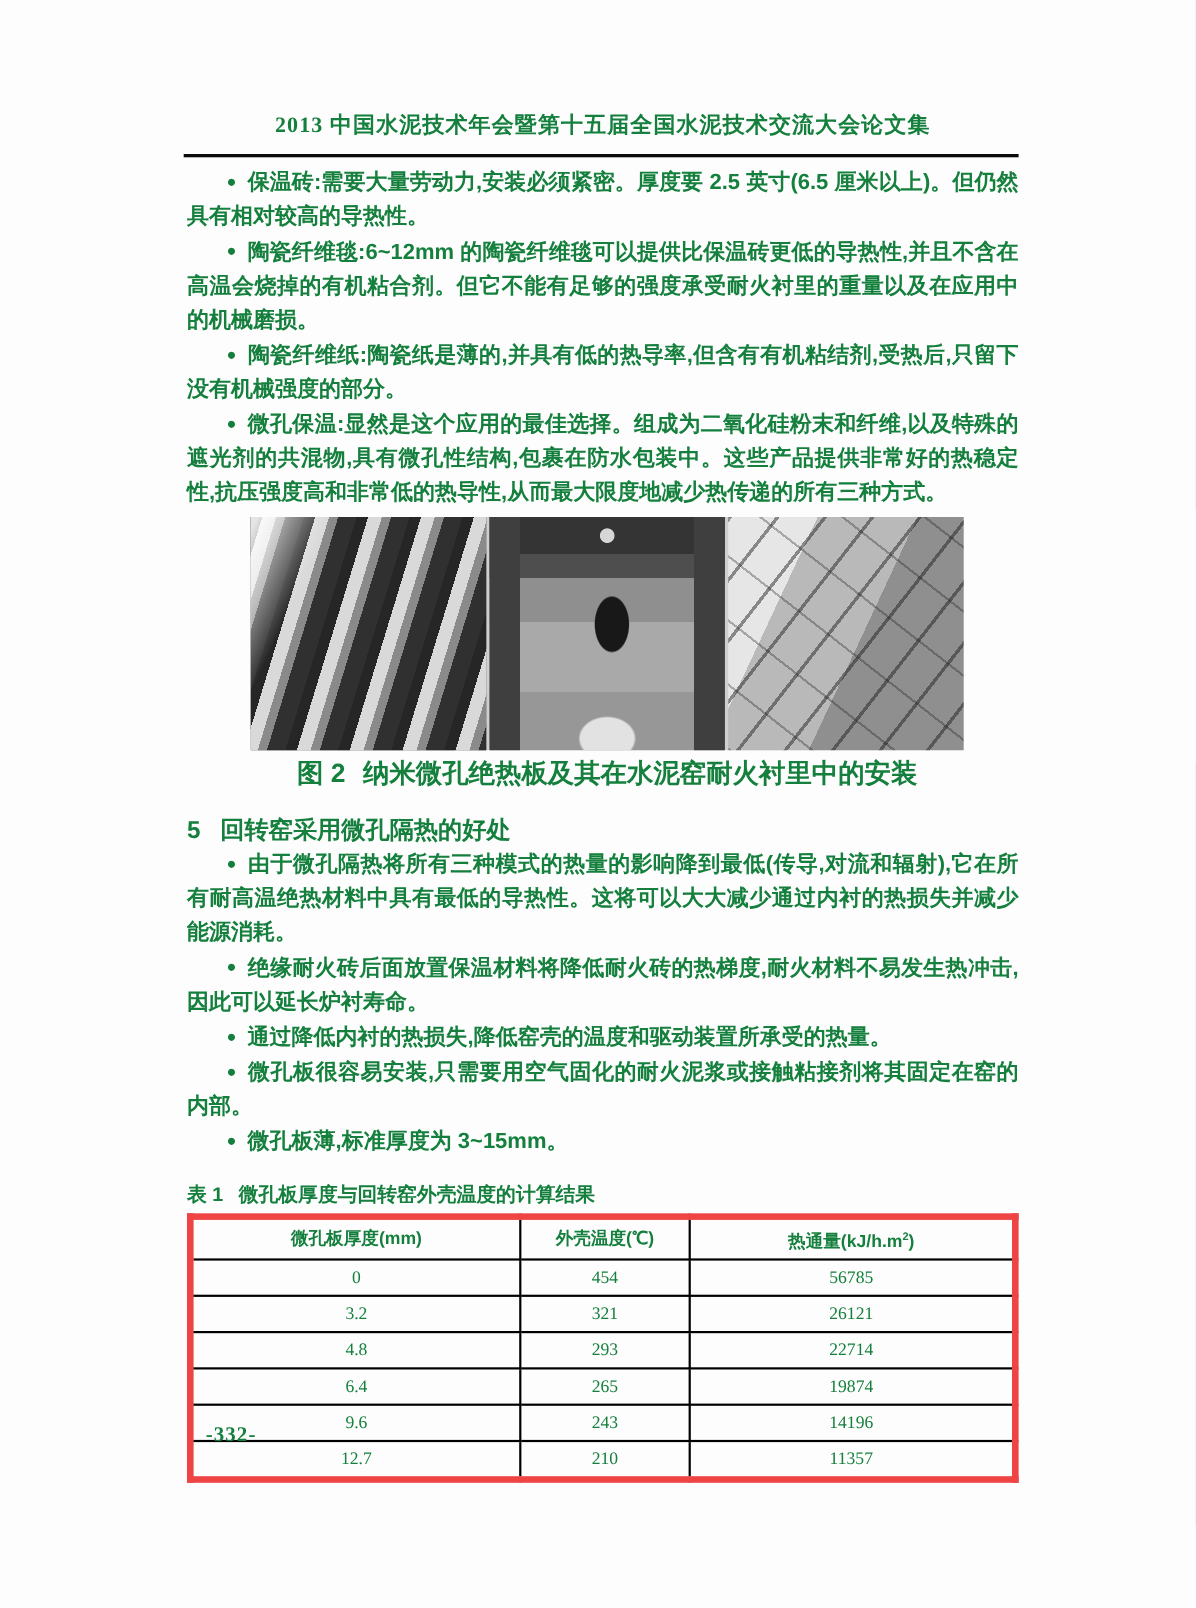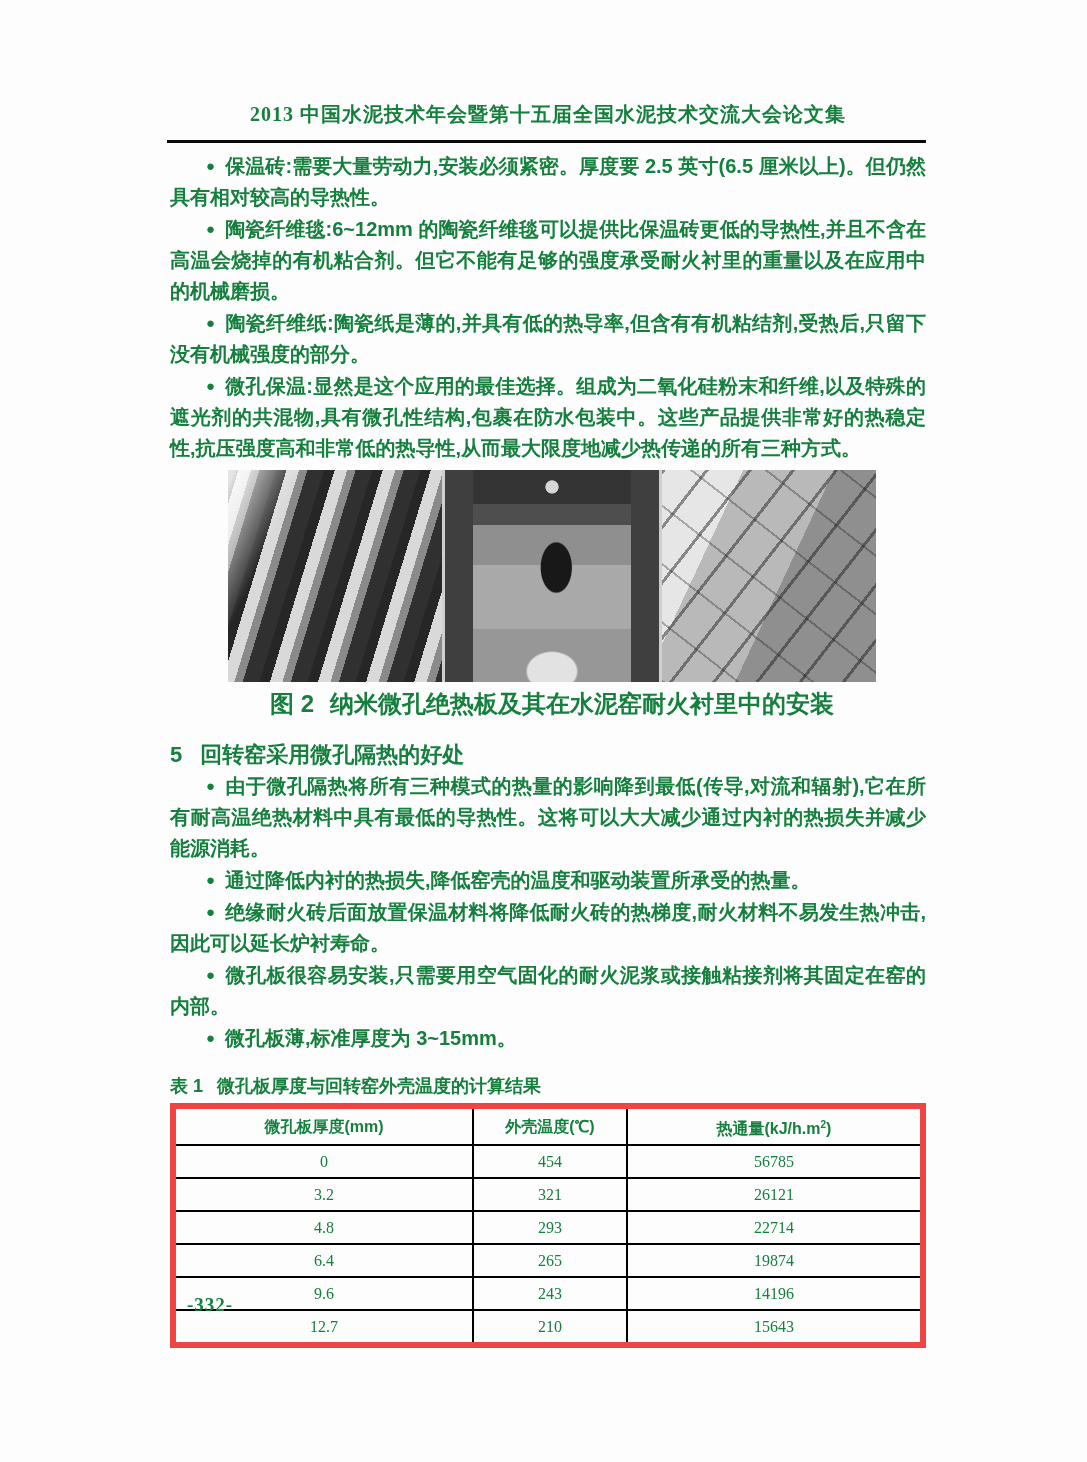--- a/index.html
+++ b/index.html
@@ -125,23 +125,23 @@
         <span class="fig-label">图 2</span><span>纳米微孔绝热板及其在水泥窑耐火衬里中的安装</span>
       </div>
     </div>
 
     <div class="section-heading">
       <span class="sec-num">5</span><span>回转窑采用微孔隔热的好处</span>
     </div>
 
     <p class="para"><span class="bullet">●</span><span>由于微孔隔热将所有三种模式的热量的影响降到最低(传导,对流和辐射),它在所有耐高温绝热材料中具有最低的导热性。这将可以大大减少通过内衬的热损失并减少能源消耗。</span></p>
 
+    <p class="para"><span class="bullet">●</span><span>绝缘耐火砖后面放置保温材料将降低耐火砖的热梯度,耐火材料不易发生热冲击,因此可以延长炉衬寿命。</span></p>
+
     <p class="para"><span class="bullet">●</span><span>通过降低内衬的热损失,降低窑壳的温度和驱动装置所承受的热量。</span></p>
-
-    <p class="para"><span class="bullet">●</span><span>绝缘耐火砖后面放置保温材料将降低耐火砖的热梯度,耐火材料不易发生热冲击,因此可以延长炉衬寿命。</span></p>
 
     <p class="para"><span class="bullet">●</span><span>微孔板很容易安装,只需要用空气固化的耐火泥浆或接触粘接剂将其固定在窑的内部。</span></p>
 
     <p class="para"><span class="bullet">●</span><span>微孔板薄,标准厚度为 3~15mm。</span></p>
 
     <div class="table-title">
       <span class="tbl-label">表 1</span><span>微孔板厚度与回转窑外壳温度的计算结果</span>
     </div>
 
     <table class="data">
@@ -174,21 +174,21 @@
           <td>19874</td>
         </tr>
         <tr>
           <td>9.6</td>
           <td>243</td>
           <td>14196</td>
         </tr>
         <tr>
           <td>12.7</td>
           <td>210</td>
-          <td>15643</td>
+          <td>11357</td>
         </tr>
       </tbody>
     </table>
 
   </div>
 
   <div class="page-number">-332-</div>
 
 </div>
 

